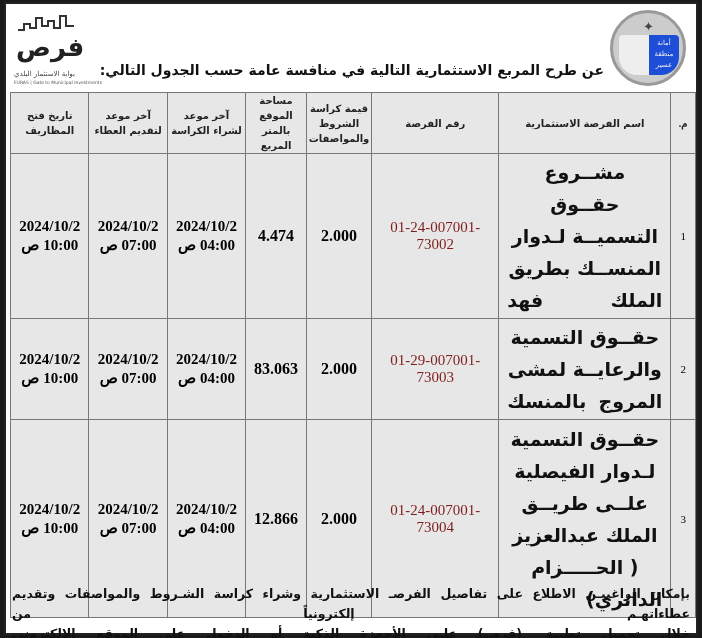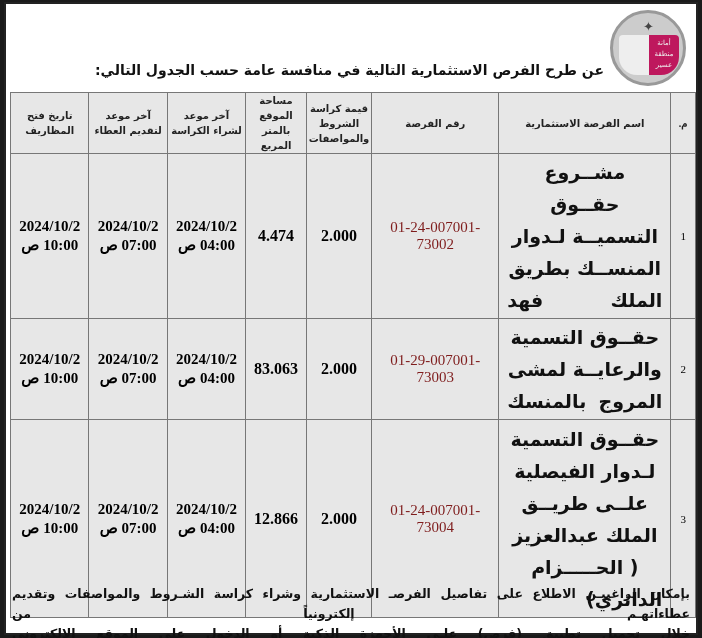--- a/index.html
+++ b/index.html
@@ -6,43 +6,51 @@
   body { width:702px; height:638px; background:#1a1a1a; font-family:"DejaVu Sans", sans-serif; overflow:hidden; }
   .page { position:absolute; left:4px; top:2px; width:694px; height:633px; background:#fff; border:2px solid #222; box-sizing:border-box; }
   .header { position:absolute; left:0; top:0; width:690px; height:88px; }
   .logo-left { position:absolute; left:6px; top:8px; width:80px; height:75px; }
   .logo-left .skyline { position:absolute; left:6px; top:2px; width:56px; height:18px; }
   .logo-left .brand { position:absolute; left:4px; top:20px; font-size:26px; font-weight:bold; color:#222; letter-spacing:1px; direction:rtl; }
   .logo-left .sub-ar { position:absolute; left:2px; top:58px; font-size:7px; color:#444; direction:rtl; white-space:nowrap; }
   .logo-left .sub-en { position:absolute; left:2px; top:68px; font-size:4.5px; color:#555; white-space:nowrap; }
   .emblem { position:absolute; right:10px; top:6px; width:76px; height:76px; border-radius:50%; background:#ccc; border:3px solid #999; box-sizing:border-box; overflow:hidden; }
   .emblem .left-half { position:absolute; left:6px; top:22px; width:30px; height:40px; background:#eee; border-radius:4px 0 0 18px; }
-  .emblem .right-half { position:absolute; left:36px; top:22px; width:30px; height:40px; background:#be185d; border-radius:0 4px 18px 0; color:#eee; font-size:7px; text-align:center; line-height:11px; padding-top:3px; box-sizing:border-box; direction:rtl; }
+  .emblem .right-half { position:absolute; left:36px; top:22px; width:30px; height:40px; background:#1d4ed8; border-radius:0 4px 18px 0; color:#eee; font-size:7px; text-align:center; line-height:11px; padding-top:3px; box-sizing:border-box; direction:rtl; }
   .emblem .palm { position:absolute; left:30px; top:6px; font-size:13px; color:#444; }
   .title { position:absolute; left:0; right:0; top:12px; text-align:center; font-size:30px; font-weight:bold; color:#111; direction:rtl; font-family:"DejaVu Sans", sans-serif; }
   .subtitle { position:absolute; right:92px; top:58px; font-size:14px; font-weight:bold; color:#111; direction:rtl; white-space:nowrap; }
   table.grid { position:absolute; left:4px; top:88px; width:686px; border-collapse:collapse; direction:rtl; background:#e7e7e7; }
   table.grid td, table.grid th { border:1.5px solid #777; text-align:center; vertical-align:middle; padding:0 2px; }
   table.grid th { font-size:10px; font-weight:bold; color:#222; height:50px; line-height:15px; }
   .c-no { width:22px; font-size:11px; font-family:"Liberation Serif", serif; }
   .c-name { width:168px; font-size:19px; font-weight:bold; color:#111; line-height:32px; text-align:justify; text-align-last:justify; padding:2px 8px !important; }
   .c-id { width:137px; font-family:"Liberation Serif", serif; font-size:15px; color:#7f1d1d; }
   .c-fee { width:57px; font-family:"Liberation Serif", serif; font-size:16px; font-weight:bold; }
   .c-area { width:58px; font-family:"Liberation Serif", serif; font-size:16px; font-weight:bold; }
   .c-date { width:76px; font-family:"Liberation Serif", serif; font-size:15px; font-weight:bold; line-height:19px; }
   .time { direction:rtl; display:block; }
   .footer { position:absolute; left:6px; right:6px; top:580px; direction:rtl; font-size:12.5px; font-weight:bold; color:#111; line-height:20px; text-align:justify; text-align-last:justify; }
 </style>
 </head>
 <body>
 
 <div class="page">
   <div class="header">
+    <div class="logo-left">
+      <svg class="skyline" viewBox="0 0 56 18">
+        <polyline points="0,16 6,16 6,10 12,10 12,14 18,14 18,4 24,4 24,12 30,12 30,7 36,7 36,14 42,14 42,2 48,2 48,12 56,12" fill="none" stroke="#333" stroke-width="2"></polyline>
+      </svg>
+      <div class="brand">فرص</div>
+      <div class="sub-ar">بوابة الاستثمار البلدي</div>
+      <div class="sub-en">FURAS | Gate to Municipal Investments</div>
+    </div>
 
-    <div class="subtitle">عن طرح الفرص الاستثمارية التالية في منافسة عامة حسب الجدول التالي:</div>
+    <div class="subtitle">عن طرح المربع الاستثمارية التالية في منافسة عامة حسب الجدول التالي:</div>
 
     <div class="emblem">
       <span class="palm">✦</span>
       <div class="left-half"></div>
       <div class="right-half">أمانة منطقة عسير</div>
     </div>
   </div>
 
   <table class="grid">
     <thead>

